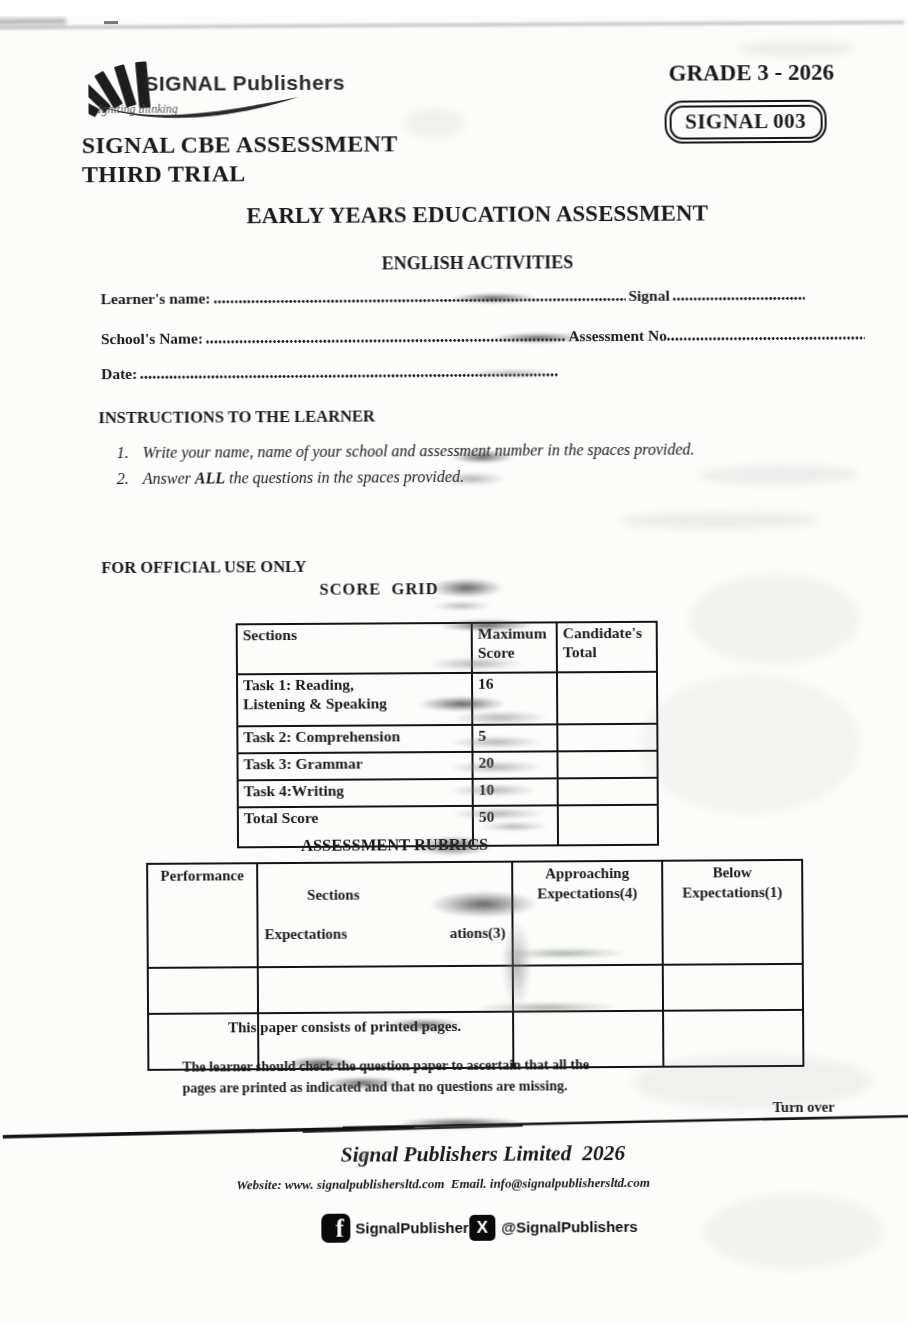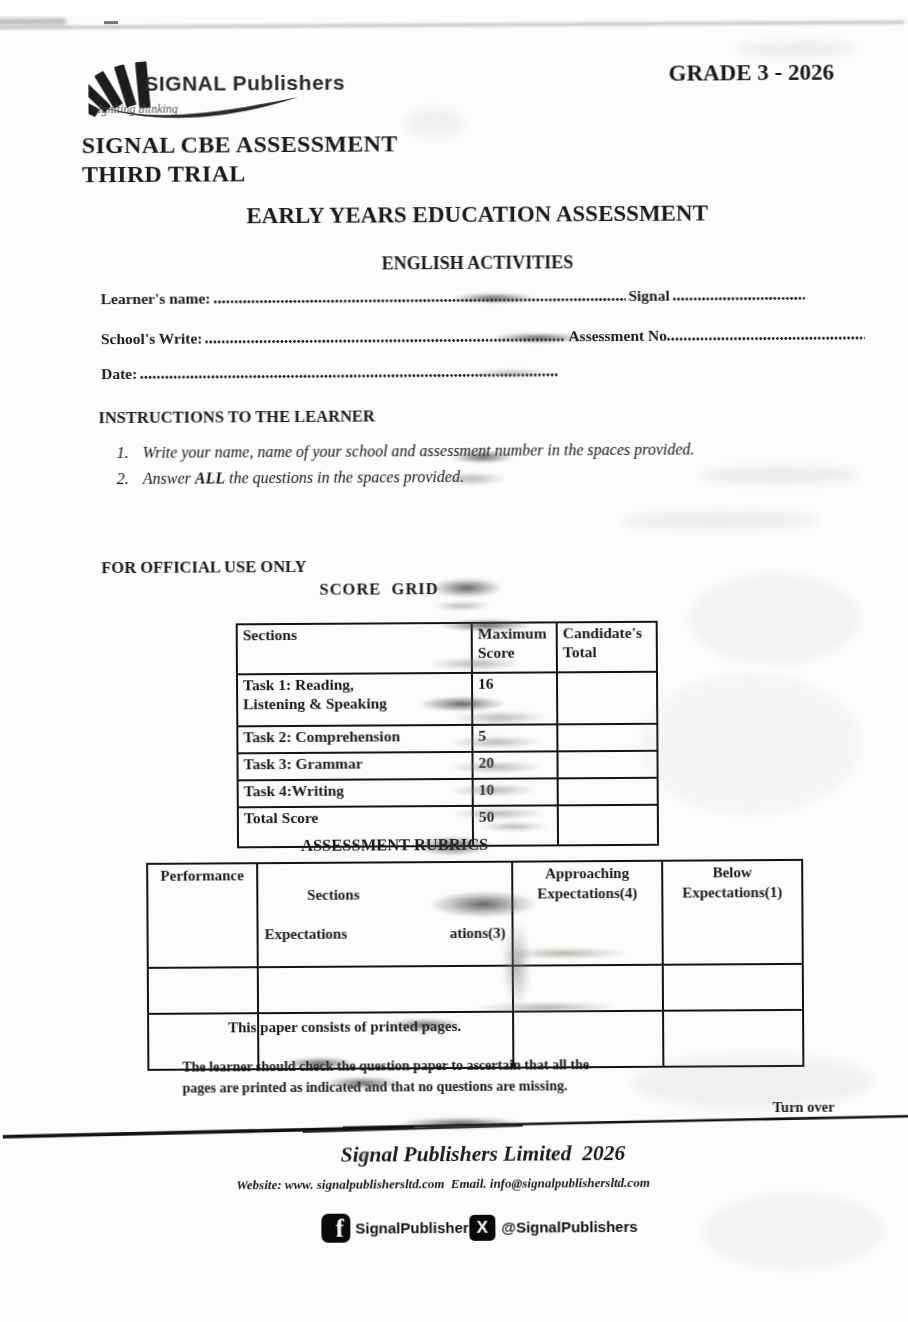--- a/index.html
+++ b/index.html
@@ -108,34 +108,37 @@
     </div>
     <div class="abs logo-text">SIGNAL Publishers</div>
     <div class="abs logo-tagline">Igniting thinking</div>
     <div class="abs" style="left:96px;top:76px;width:210px;height:28px;">
       <svg width="210" height="28" viewBox="0 0 210 28">
         <path d="M2,10 C45,25 90,27 206,4 C125,31 46,29 2,10 Z" fill="#2a2a2a"></path>
       </svg>
     </div>
 
     <div class="abs grade-year">GRADE 3 - 2026</div>
+    <div class="abs badge-outer">
+      <div class="badge-inner">SIGNAL 003</div>
+    </div>
 
     <div class="abs title1">SIGNAL CBE ASSESSMENT</div>
     <div class="abs title2">THIRD TRIAL</div>
     <div class="abs main-heading">EARLY YEARS EDUCATION ASSESSMENT</div>
     <div class="abs subject-heading">ENGLISH ACTIVITIES</div>
 
     <div class="row" style="left:103px;top:272px;width:707px;">
       <span class="lbl">Learner's name:</span>
       <span class="dots"></span>
       <span class="lbl">Signal</span>
       <span class="dots fixed" style="width:132px;"></span>
     </div>
     <div class="row" style="left:103px;top:312px;width:767px;">
-      <span class="lbl">School's Write:</span>
+      <span class="lbl">School's Name:</span>
       <span class="dots"></span>
       <span class="lbl">Assessment No</span>
       <span class="dots fixed" style="width:198px;margin-left:0;"></span>
     </div>
     <div class="row" style="left:103px;top:347px;width:460px;">
       <span class="lbl">Date:</span>
       <span class="dots"></span>
     </div>
 
     <div class="abs instr-heading">INSTRUCTIONS TO THE LEARNER</div>

